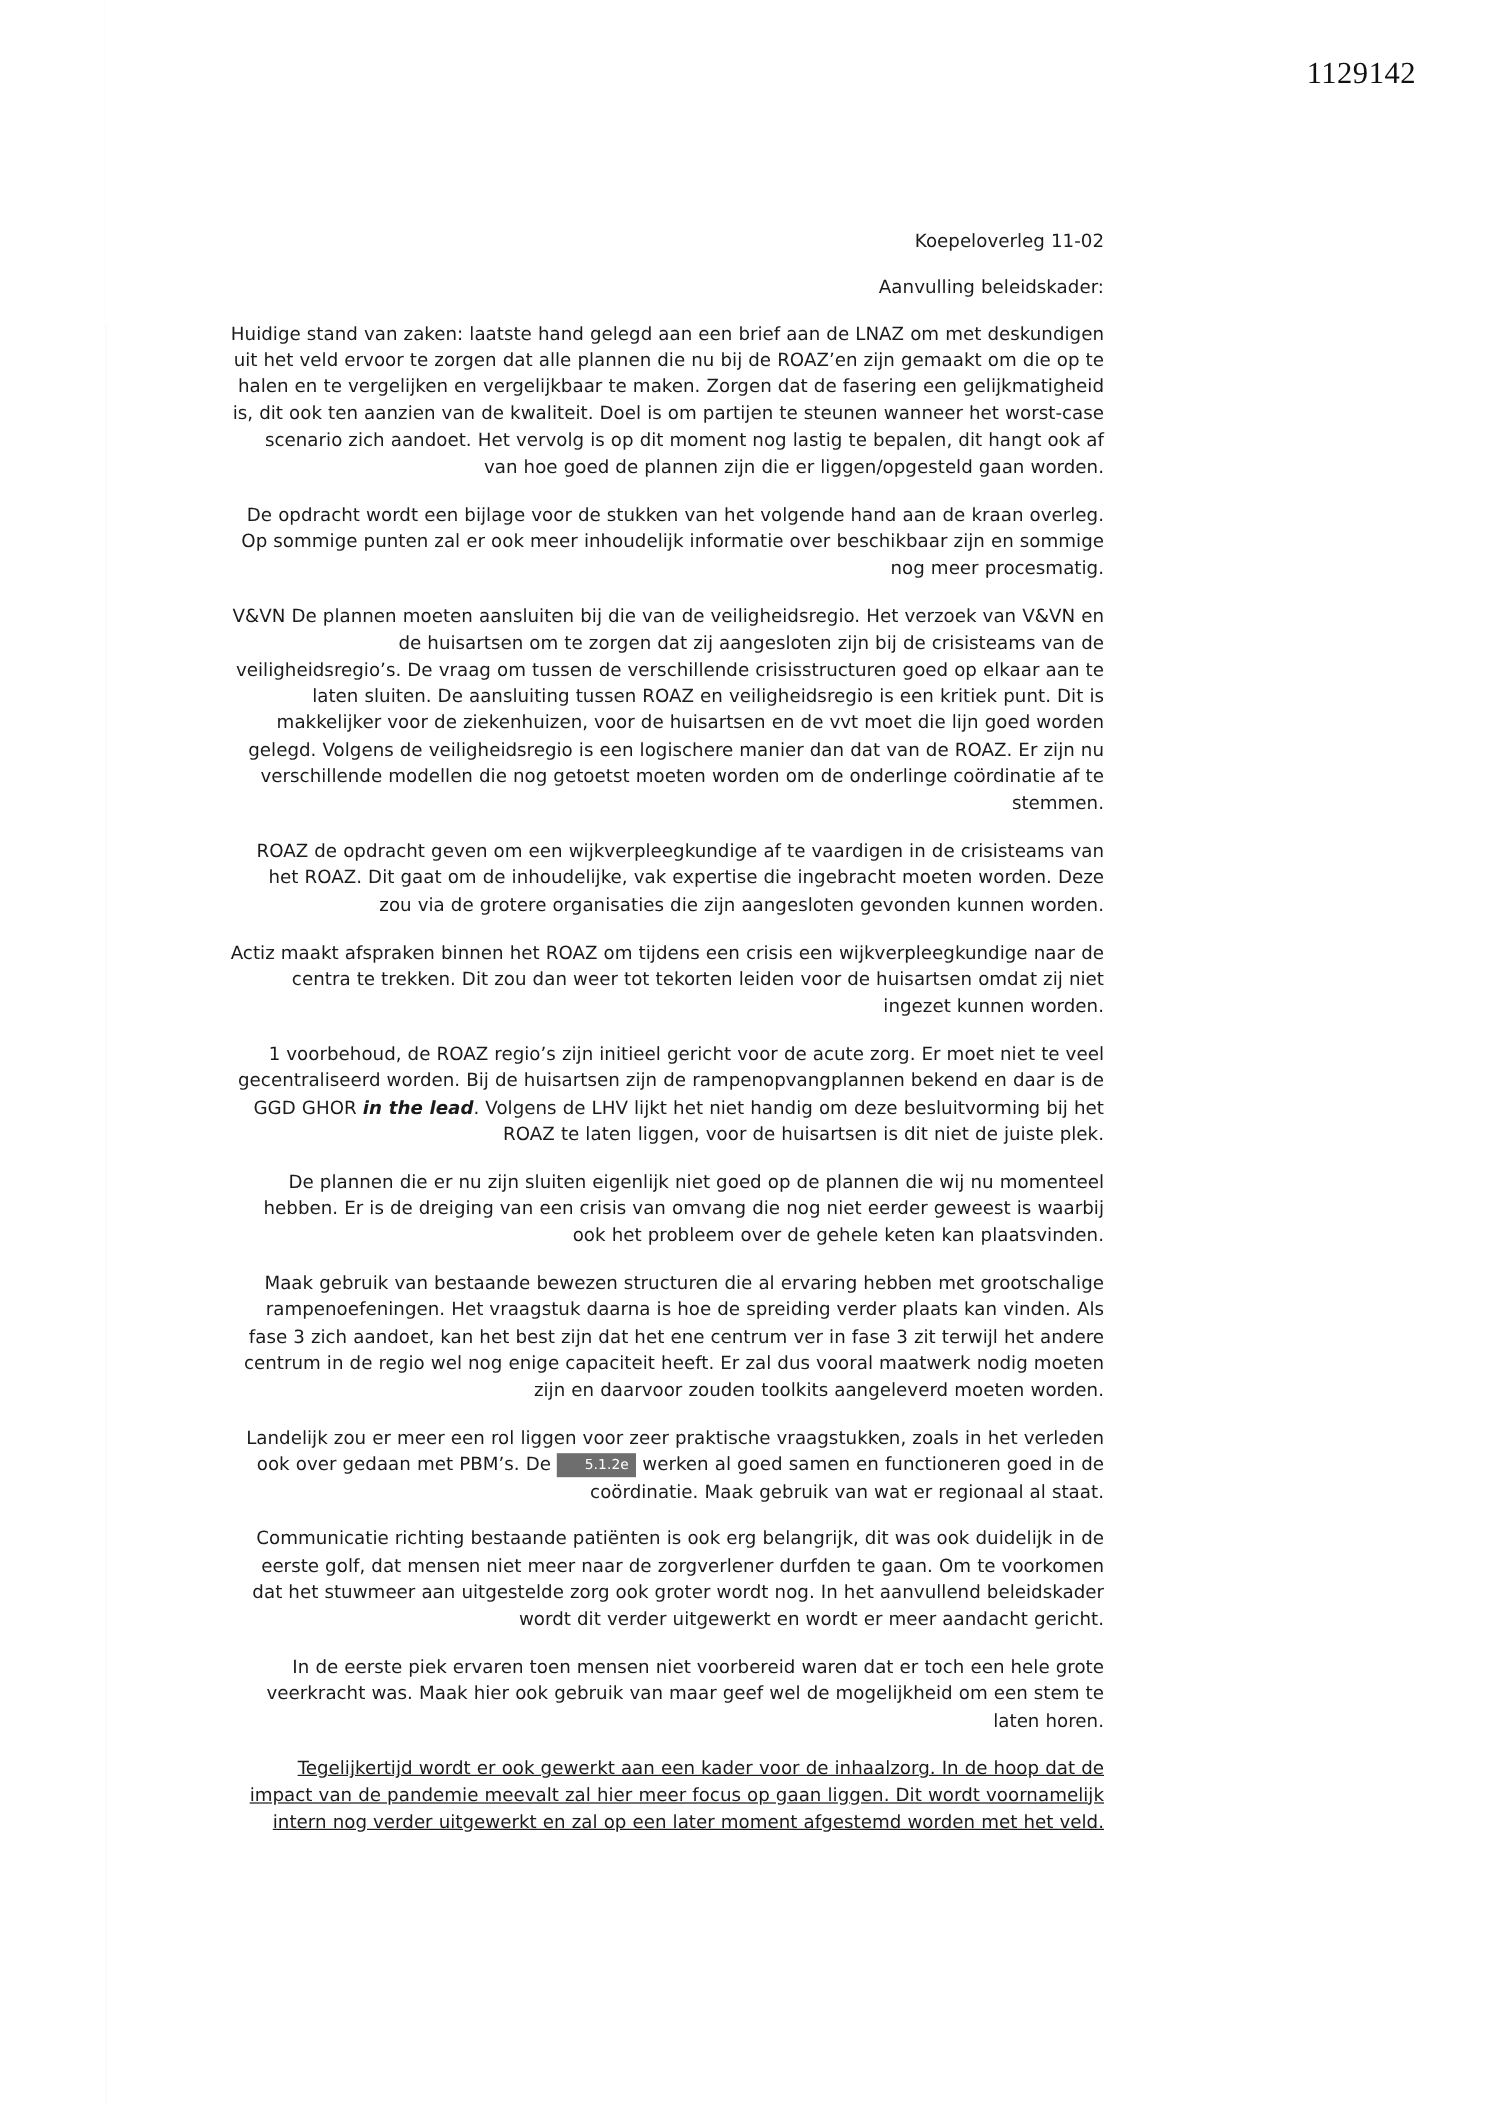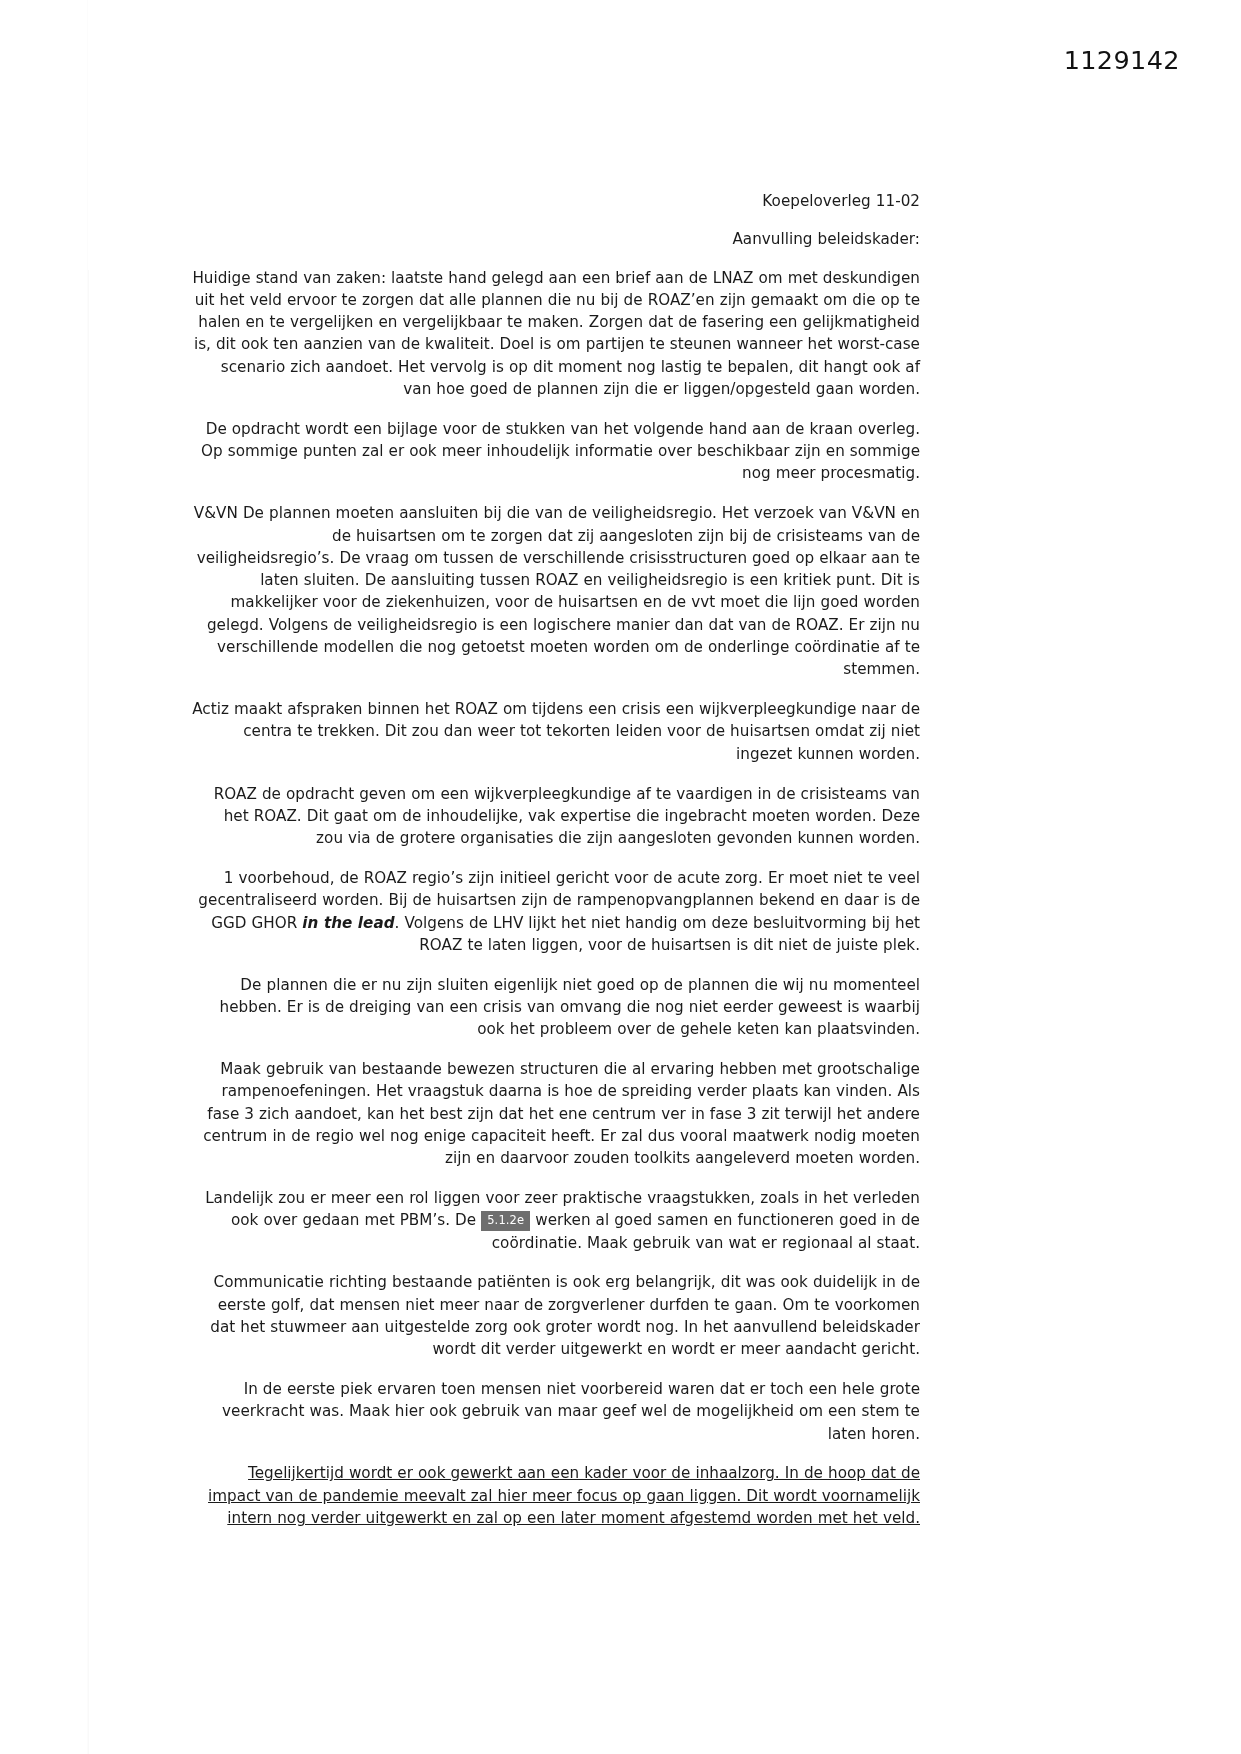--- a/index.html
+++ b/index.html
@@ -38,20 +38,21 @@
 
   .doc-number {
     position: absolute;
     top: 48px;
     right: 61px;
     font-size: 25.5px;
     line-height: 1;
     letter-spacing: 0.4px;
     color: #111111;
     white-space: nowrap;
+    font-family: Liberation Serif, serif;
   }
 
   .content {
     position: absolute;
     left: 192px;
     top: 190px;
     width: 728px;
   }
 
   .para {
@@ -75,21 +76,21 @@
     font-style: italic;
     font-weight: bold;
   }
 
   .redaction {
     display: inline-block;
     background: #6e6e6e;
     color: #ffffff;
     font-size: 11.5px;
     line-height: 17px;
-    padding: 1px 6px 2px 6px;
+    padding: 1px 6px 2px 23px;
     vertical-align: 1px;
     letter-spacing: 0.1px;
     white-space: nowrap;
   }
 </style>
 </head>
 <body>
 
 <div class="page-sheet"></div>
 <div class="page-sheet-edge"></div>
@@ -101,23 +102,23 @@
   <p class="para heading-line">Koepeloverleg 11-02</p>
 
   <p class="para heading-line">Aanvulling beleidskader:</p>
 
   <p class="para">Huidige stand van zaken: laatste hand gelegd aan een brief aan de LNAZ om met deskundigen uit het veld ervoor te zorgen dat alle plannen die nu bij de ROAZ’en zijn gemaakt om die op te halen en te vergelijken en vergelijkbaar te maken. Zorgen dat de fasering een gelijkmatigheid is, dit ook ten aanzien van de kwaliteit. Doel is om partijen te steunen wanneer het worst-case scenario zich aandoet. Het vervolg is op dit moment nog lastig te bepalen, dit hangt ook af van hoe goed de plannen zijn die er liggen/opgesteld gaan worden.</p>
 
   <p class="para">De opdracht wordt een bijlage voor de stukken van het volgende hand aan de kraan overleg. Op sommige punten zal er ook meer inhoudelijk informatie over beschikbaar zijn en sommige nog meer procesmatig.</p>
 
   <p class="para">V&amp;VN De plannen moeten aansluiten bij die van de veiligheidsregio. Het verzoek van V&amp;VN en de huisartsen om te zorgen dat zij aangesloten zijn bij de crisisteams van de veiligheidsregio’s. De vraag om tussen de verschillende crisisstructuren goed op elkaar aan te laten sluiten. De aansluiting tussen ROAZ en veiligheidsregio is een kritiek punt. Dit is makkelijker voor de ziekenhuizen, voor de huisartsen en de vvt moet die lijn goed worden gelegd. Volgens de veiligheidsregio is een logischere manier dan dat van de ROAZ. Er zijn nu verschillende modellen die nog getoetst moeten worden om de onderlinge coördinatie af te stemmen.</p>
 
+  <p class="para">ROAZ de opdracht geven om een wijkverpleegkundige af te vaardigen in de crisisteams van het ROAZ. Dit gaat om de inhoudelijke, vak expertise die ingebracht moeten worden. Deze zou via de grotere organisaties die zijn aangesloten gevonden kunnen worden.</p>
+
   <p class="para">Actiz maakt afspraken binnen het ROAZ om tijdens een crisis een wijkverpleegkundige naar de centra te trekken. Dit zou dan weer tot tekorten leiden voor de huisartsen omdat zij niet ingezet kunnen worden.</p>
-
-  <p class="para">ROAZ de opdracht geven om een wijkverpleegkundige af te vaardigen in de crisisteams van het ROAZ. Dit gaat om de inhoudelijke, vak expertise die ingebracht moeten worden. Deze zou via de grotere organisaties die zijn aangesloten gevonden kunnen worden.</p>
 
   <p class="para"><span>1 voorbehoud, de ROAZ regio’s zijn initieel gericht voor de acute zorg. Er moet niet te veel gecentraliseerd worden. Bij de huisartsen zijn de rampenopvangplannen bekend en daar is de GGD GHOR </span><em>in the lead</em><span>. Volgens de LHV lijkt het niet handig om deze besluitvorming bij het ROAZ te laten liggen, voor de huisartsen is dit niet de juiste plek.</span></p>
 
   <p class="para">De plannen die er nu zijn sluiten eigenlijk niet goed op de plannen die wij nu momenteel hebben. Er is de dreiging van een crisis van omvang die nog niet eerder geweest is waarbij ook het probleem over de gehele keten kan plaatsvinden.</p>
 
   <p class="para">Maak gebruik van bestaande bewezen structuren die al ervaring hebben met grootschalige rampenoefeningen. Het vraagstuk daarna is hoe de spreiding verder plaats kan vinden. Als fase 3 zich aandoet, kan het best zijn dat het ene centrum ver in fase 3 zit terwijl het andere centrum in de regio wel nog enige capaciteit heeft. Er zal dus vooral maatwerk nodig moeten zijn en daarvoor zouden toolkits aangeleverd moeten worden.</p>
 
   <p class="para"><span>Landelijk zou er meer een rol liggen voor zeer praktische vraagstukken, zoals in het verleden ook over gedaan met PBM’s. De </span><span class="redaction" style="background: rgb(110, 110, 110);">5.1.2e</span><span> werken al goed samen en functioneren goed in de coördinatie. Maak gebruik van wat er regionaal al staat.</span></p>
 
   <p class="para">Communicatie richting bestaande patiënten is ook erg belangrijk, dit was ook duidelijk in de eerste golf, dat mensen niet meer naar de zorgverlener durfden te gaan. Om te voorkomen dat het stuwmeer aan uitgestelde zorg ook groter wordt nog. In het aanvullend beleidskader wordt dit verder uitgewerkt en wordt er meer aandacht gericht.</p>

